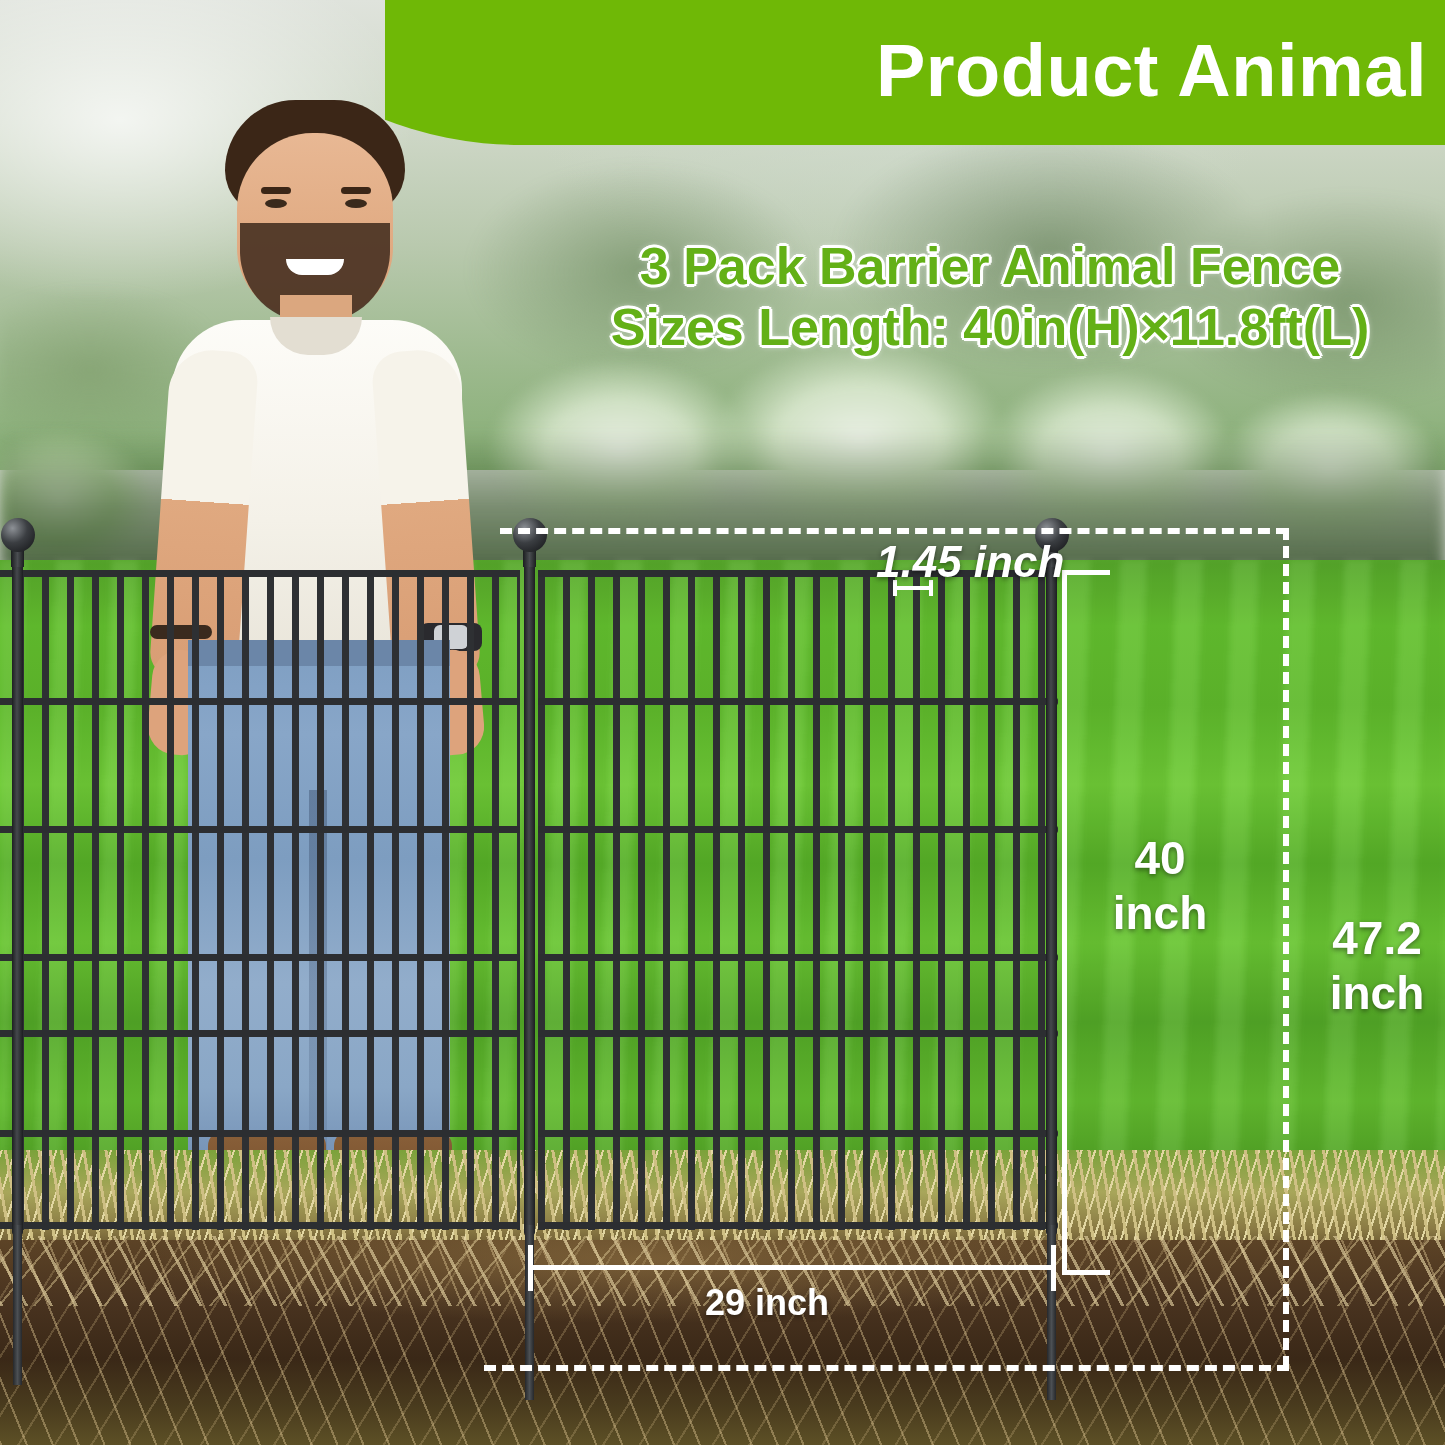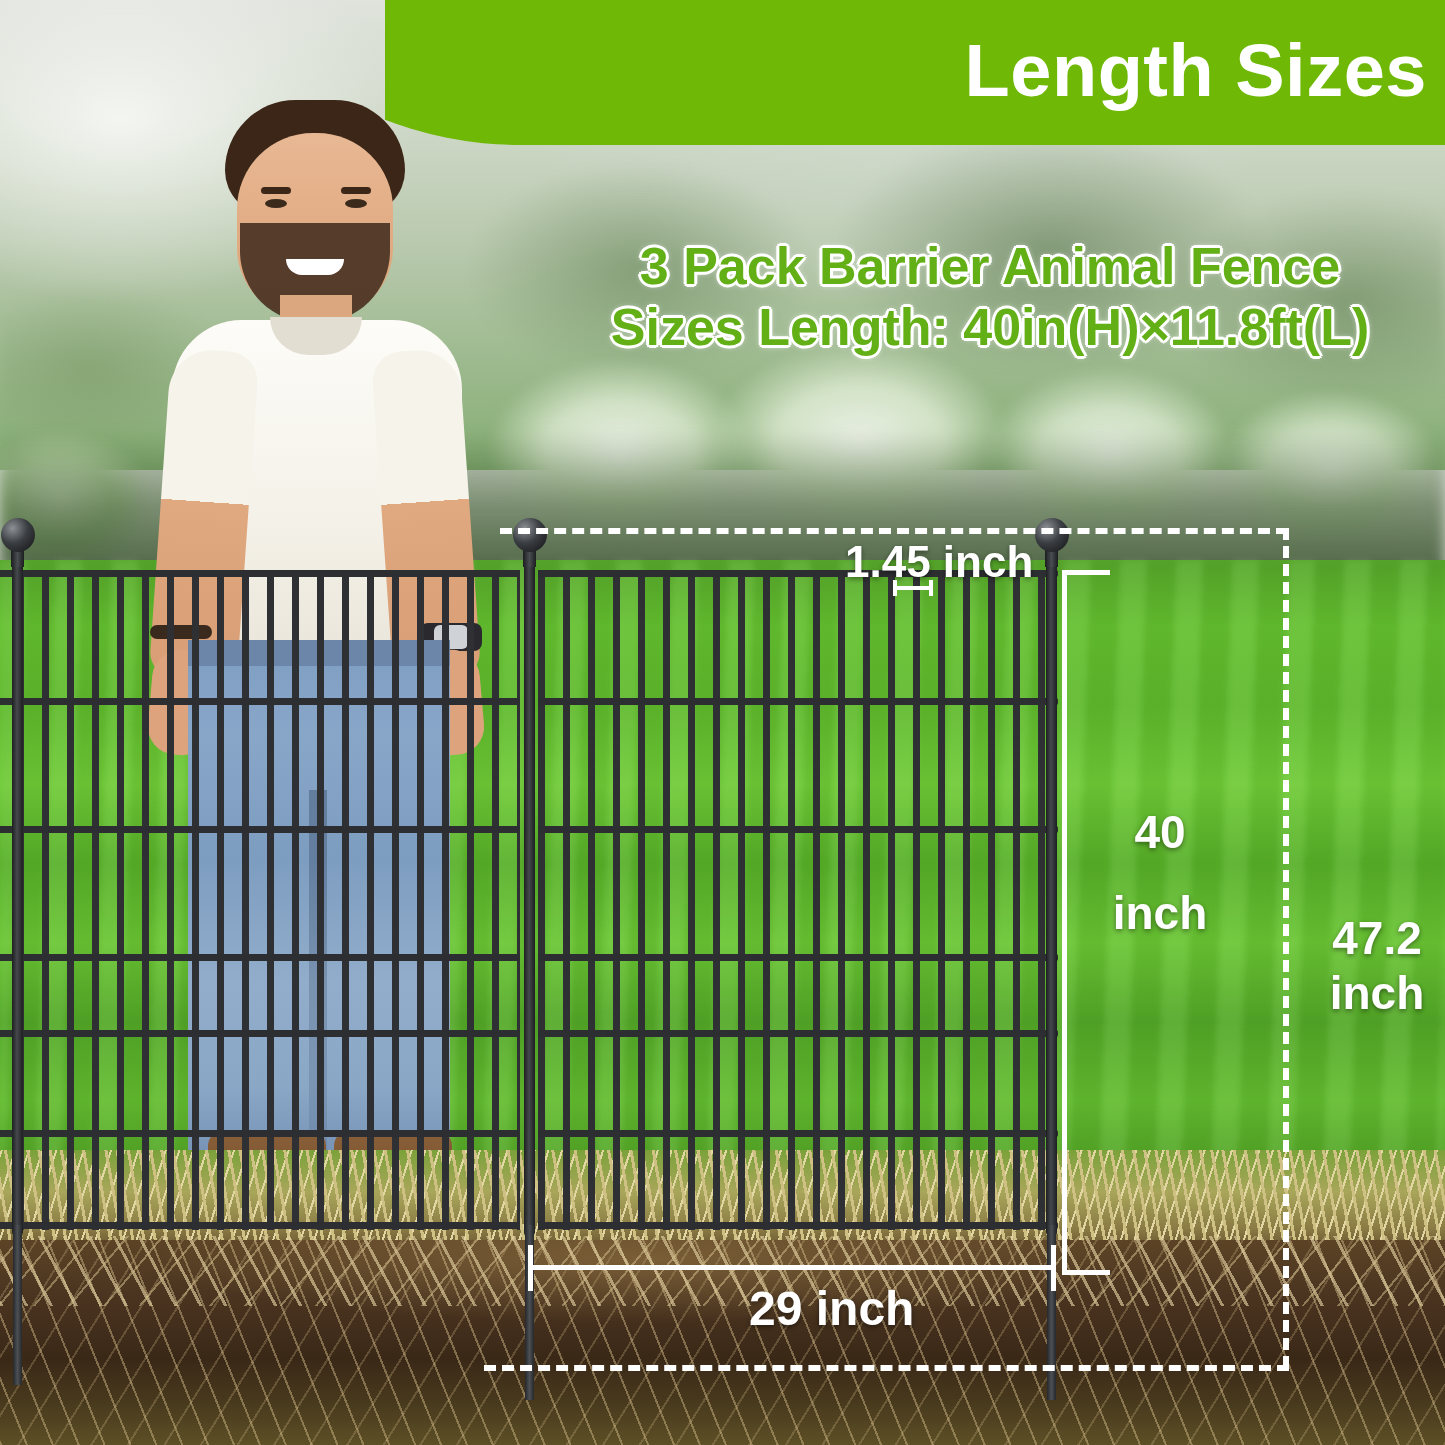--- a/index.html
+++ b/index.html
@@ -171,21 +171,21 @@
   .cap-v{position:absolute;height:5px;background:#fff;}   
 
   .dim-label{
     position:absolute;color:#ffffff;font-weight:bold;
     font-family:"Liberation Sans",sans-serif;line-height:1.02;
     text-shadow:0 2px 5px rgba(0,0,0,.45);
   }
   .dim-145{font-size:44px;white-space:nowrap;}
   .dim-40{font-size:46px;text-align:center;width:140px;}
   .dim-472{font-size:46px;text-align:center;width:160px;}
-  .dim-29{font-size:48px;white-space:nowrap;margin-left:44px;}
+  .dim-29{font-size:36px;white-space:nowrap;}
 
   
   .bracket{position:absolute;}
   .bracket .bar{position:absolute;left:0;top:6px;width:40px;height:4px;background:#fff;}
   .bracket .l{position:absolute;left:0;top:0;width:4px;height:16px;background:#fff;}
   .bracket .r{position:absolute;left:36px;top:0;width:4px;height:16px;background:#fff;}
 </style>
 </head>
 <body>
 
@@ -262,21 +262,21 @@
     <div class="finial" style="left:1035px;top:-7px;"></div>
 
     <div class="stake" style="left:13px;top:700px;height:160px;"></div>
     <div class="stake" style="left:525px;top:700px;height:175px;"></div>
     <div class="stake" style="left:1047px;top:700px;height:175px;"></div>
   </div>
 
   <div class="banner">
     <div class="banner-fill"></div>
   </div>
-  <div class="banner-title">Length Sizes</div>
+  <div class="banner-title">Product Animal</div>
 
   <div class="subtitle">
     <div>3 Pack Barrier Animal Fence</div>
     <div>Sizes Length: 40in(H)×11.8ft(L)</div>
   </div>
 
   <div class="dash-h" style="left:500px;top:528px;width:788px;"></div>
 
   <div class="dash-v" style="left:1283px;top:528px;height:840px;"></div>
 
@@ -289,23 +289,23 @@
   <div class="solid-h" style="left:528px;top:1265px;width:528px;"></div>
   <div class="cap-h" style="left:528px;top:1245px;height:46px;"></div>
   <div class="cap-h" style="left:1051px;top:1245px;height:46px;"></div>
 
   <div class="bracket" style="left:893px;top:580px;">
     <div class="bar"></div>
     <div class="l"></div>
     <div class="r"></div>
   </div>
 
-  <div class="dim-label dim-145" style="left:845px;top:540px;">1.45 inch</div>
-
-  <div class="dim-label dim-40" style="left:1090px;top:809px;">40</div>
+  <div class="dim-label dim-145" style="left:876px;top:540px;font-style:italic;">1.45 inch</div>
+
+  <div class="dim-label dim-40" style="left:1090px;top:835px;">40</div>
   <div class="dim-label dim-40" style="left:1090px;top:890px;">inch</div>
 
   <div class="dim-label dim-472" style="left:1297px;top:915px;">47.2</div>
   <div class="dim-label dim-472" style="left:1297px;top:970px;">inch</div>
 
   <div class="dim-label dim-29" style="left:705px;top:1285px;">29 inch</div>
 
 </div>
 
 </body></html>

